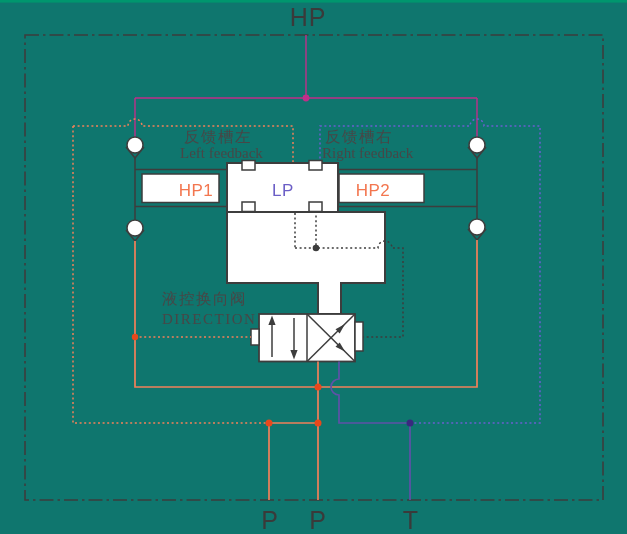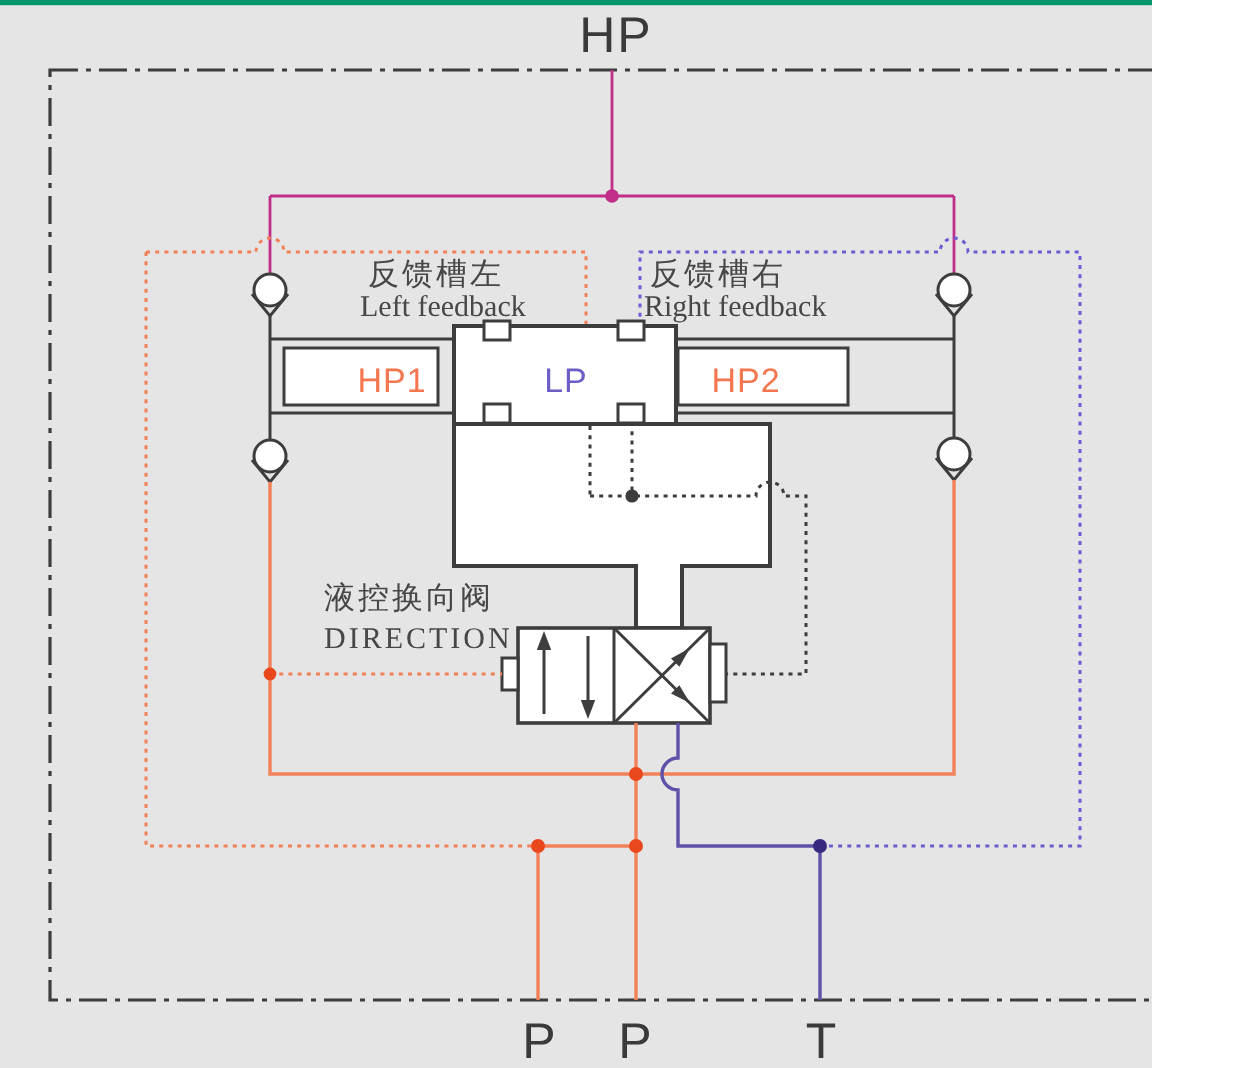--- a/index.html
+++ b/index.html
@@ -1,16 +1,16 @@
 <!DOCTYPE html>
 <html style="--ink: #3d3d3d; --magenta: #c02e8a; --orange: #f2815a; --orange-dot: #e8481c; --blue: #5f51a8; --blue-dot: #38297e; --blue-dashed: #6a5fd0; --green-bar: #00966e; --hp-text: #f3764f; --lp-text: #6b5ec6;"><head>
 <meta charset="utf-8">
 <style>
   html,body{margin:0;padding:0;background:#fff;}
-  #stage{position:relative;width:576px;height:534px;background:#e5e5e5;overflow:hidden;}
+  #stage{position:relative;width:627px;height:534px;background:#0f766e;overflow:hidden;}
   svg{display:block}
   .ln  {fill:none;stroke:var(--ink);stroke-width:1.5}
   .lnb {fill:#fff;stroke:var(--ink);stroke-width:2}
   .lnw {fill:#fff;stroke:var(--ink);stroke-width:1.5}
   .fillink{fill:var(--ink);stroke:none}
   .dotk{fill:none;stroke:var(--ink);stroke-width:1.5;stroke-dasharray:2 2.6}
   .mag {fill:none;stroke:var(--magenta);stroke-width:1.4}
   .magdot{fill:var(--magenta);stroke:none}
   .org {fill:none;stroke:var(--orange);stroke-width:1.7}
   .orgd{fill:none;stroke:var(--orange);stroke-width:1.5;stroke-dasharray:2 2.6}

